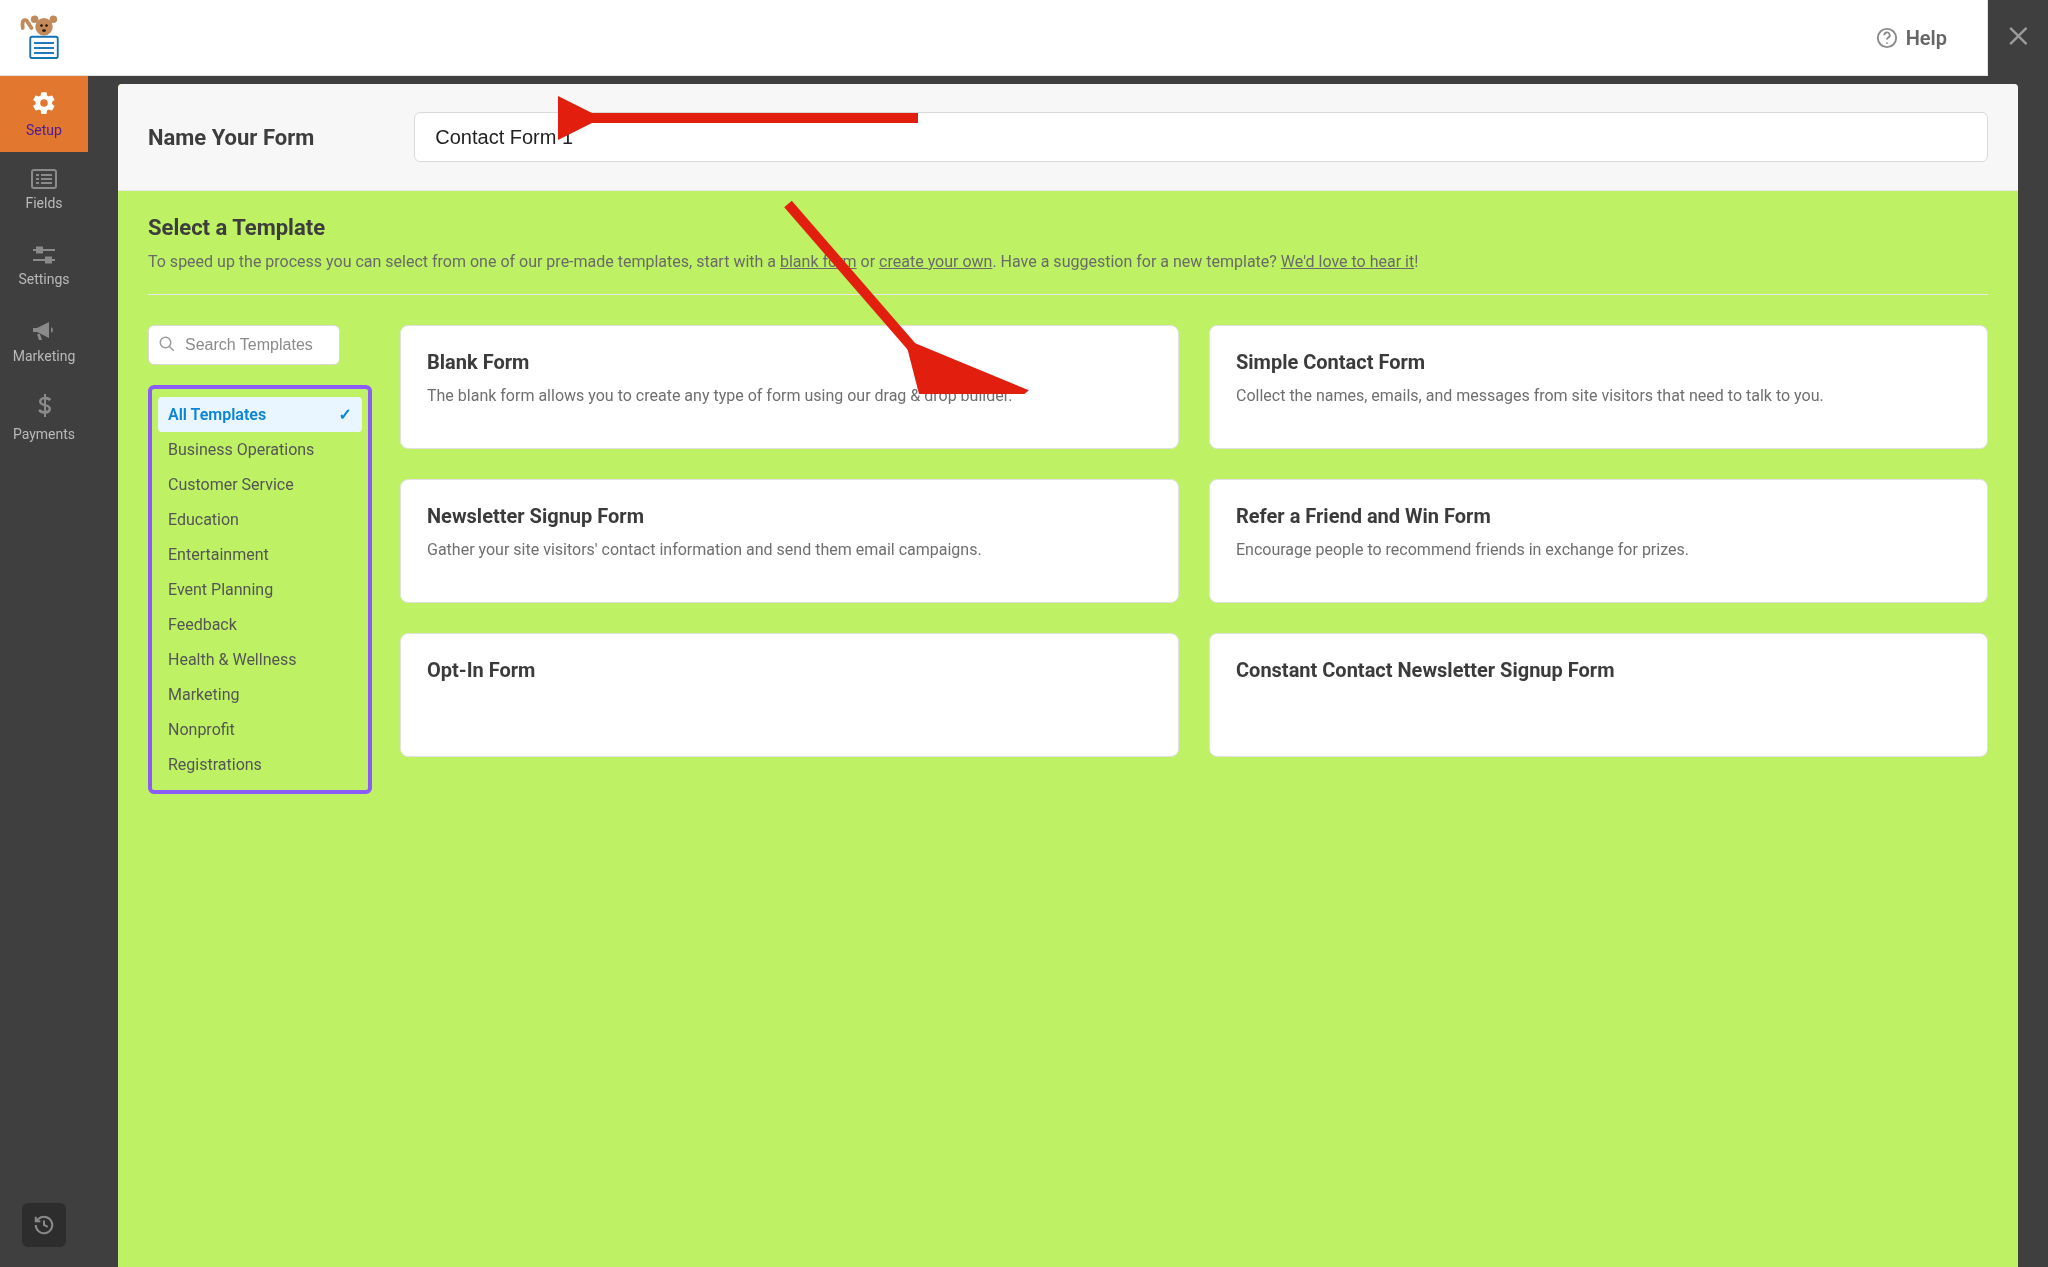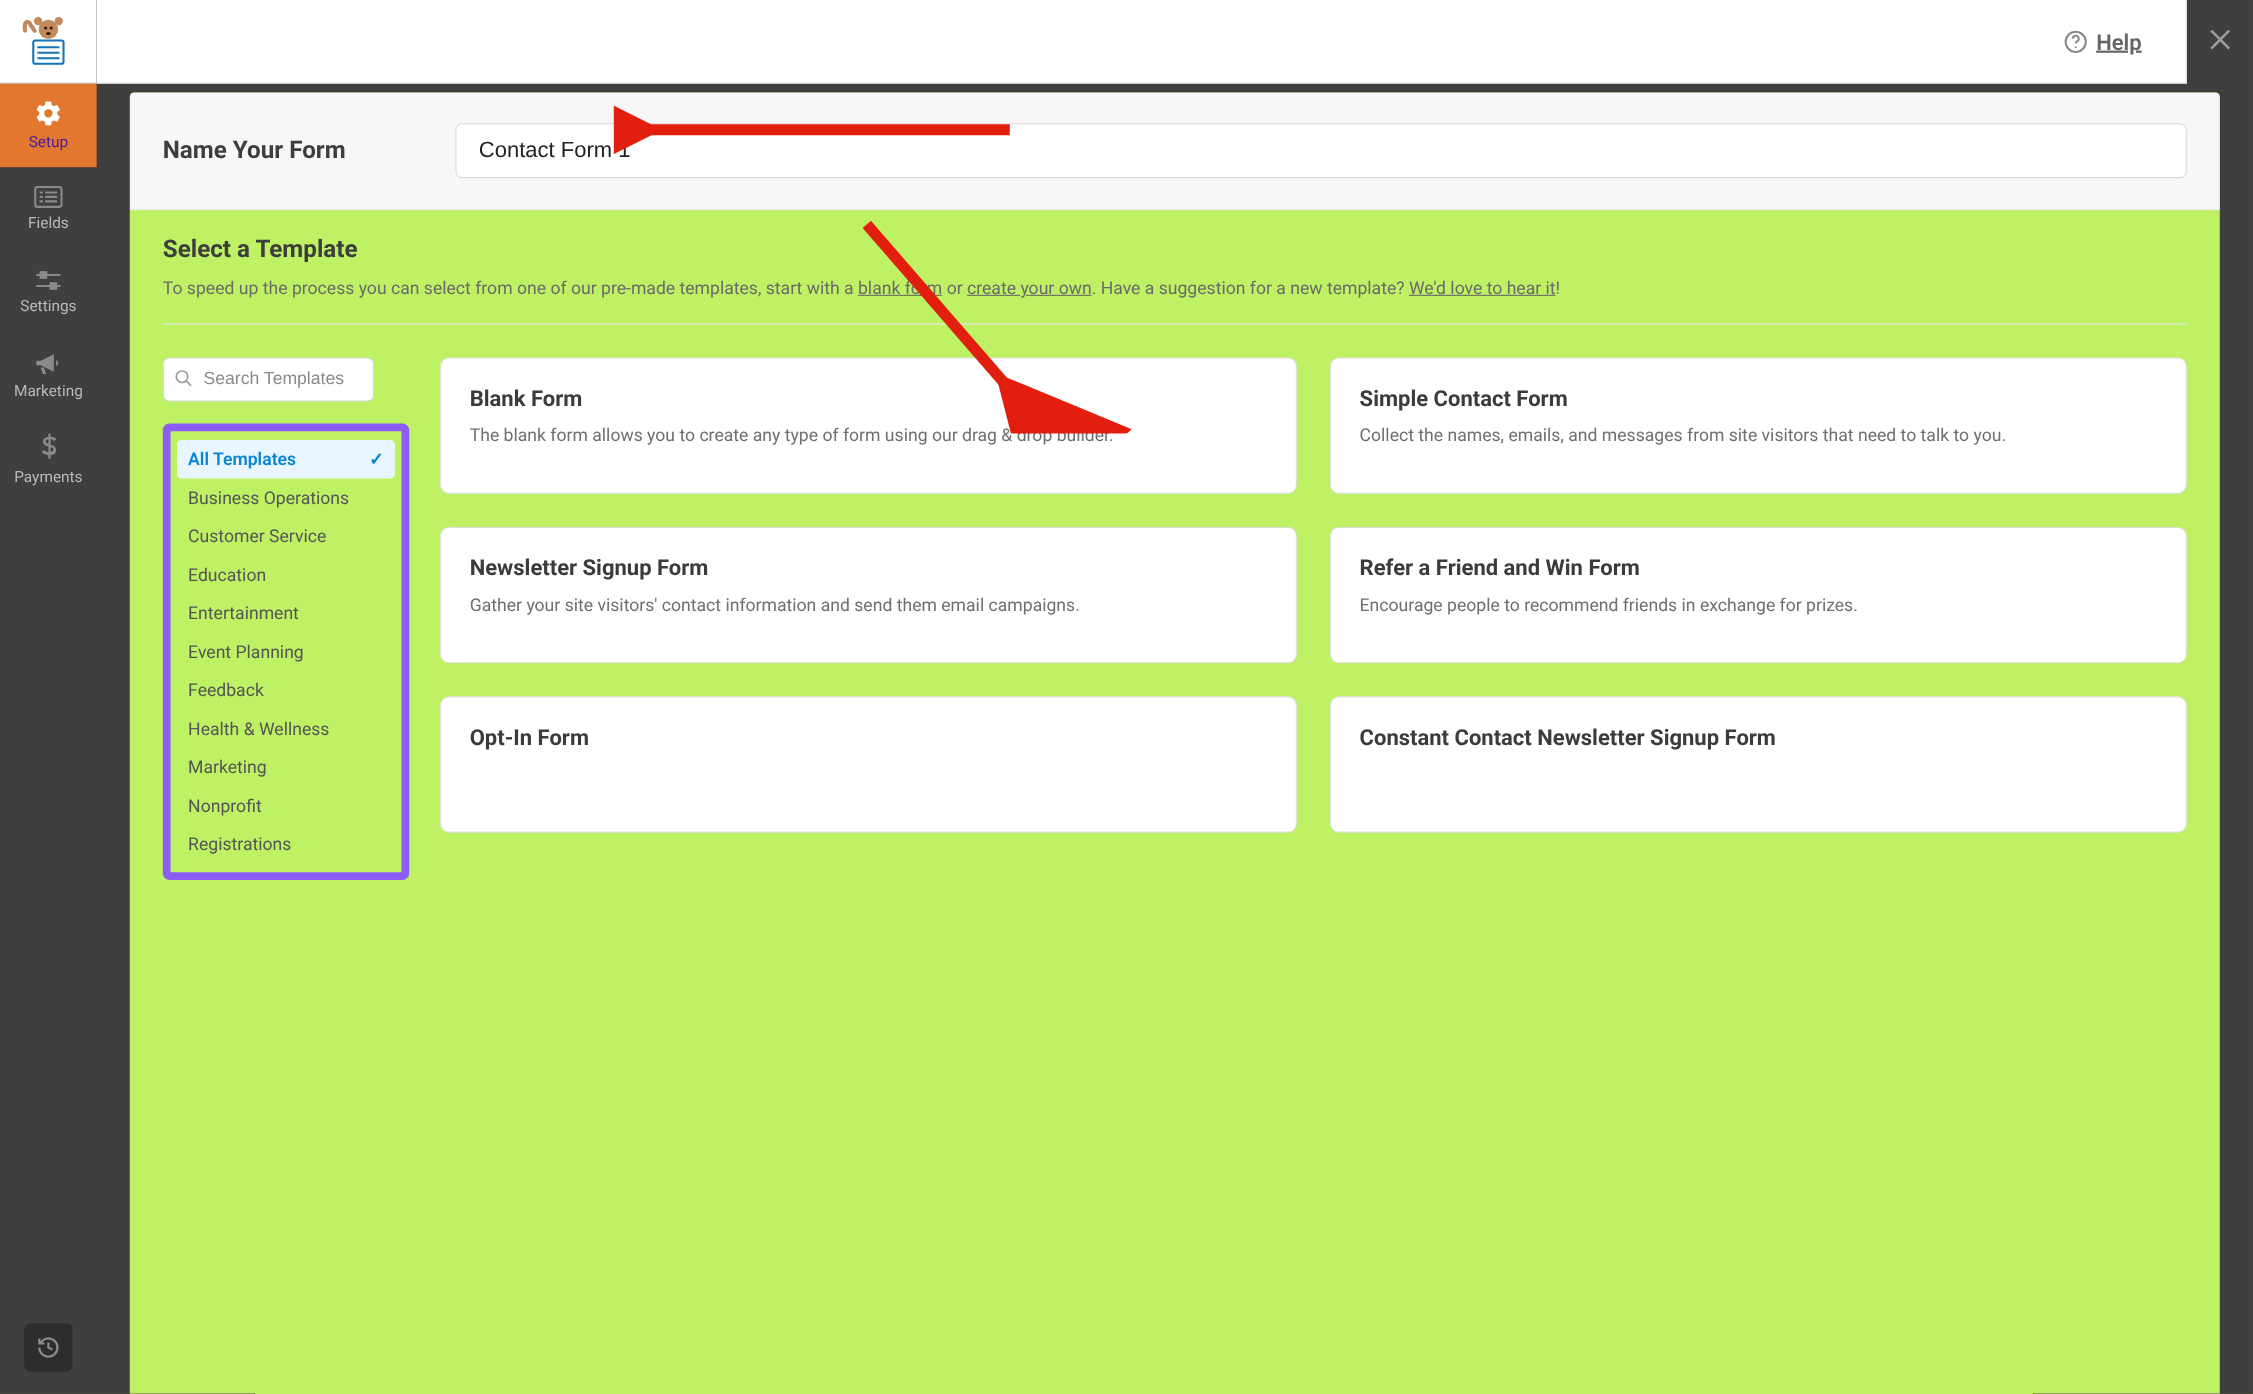--- a/index.html
+++ b/index.html
@@ -8,38 +8,38 @@
   .sidebar { width: 88px; background: #3f3f3f; display: flex; flex-direction: column; position: relative; }
   .logo-box { width: 88px; height: 76px; background: #fff; display: flex; align-items: center; justify-content: center; border-bottom: 1px solid #e4e4e4; }
   .logo-box svg { width: 50px; height: 50px; }
   .nav-item { display: flex; flex-direction: column; align-items: center; justify-content: center; height: 76px; color: #b9b9b9; font-size: 14px; cursor: pointer; }
   .nav-item.active { background: #e27730; color: #4c1d95; }
   .nav-item .nav-icon { font-size: 24px; margin-bottom: 6px; }
   .nav-item span { font-size: 14px; }
   .history-btn { position: absolute; bottom: 20px; left: 22px; width: 44px; height: 44px; background: #2d2d2d; border-radius: 6px; display: flex; align-items: center; justify-content: center; color: #8a8a8a; font-size: 20px; cursor: pointer; }
   .main { flex: 1; background: #3f3f3f; position: relative; }
   .topbar { height: 76px; background: #fff; border-bottom: 1px solid #e4e4e4; display: flex; align-items: center; justify-content: flex-end; padding: 0 40px 0 30px; border-right: 1px solid #e4e4e4; margin-right: 60px; }
-  .help { display: flex; align-items: center; color: #666; font-size: 20px; font-weight: 600; cursor: pointer; gap: 8px; text-decoration: underline; }
+  .help { display: flex; align-items: center; color: #666; font-size: 20px; font-weight: 600; cursor: pointer; gap: 8px; }
   .help .qmark { width: 22px; height: 22px; }
   .close-x { position: absolute; top: 22px; right: 14px; color: #9b9b9b; font-size: 34px; cursor: pointer; }
   .content-wrap { position: absolute; top: 84px; left: 30px; right: 30px; bottom: 0; background: #bef264; border-radius: 4px 4px 0 0; overflow: hidden; }
   .name-row { background: #f7f7f7; border-bottom: 1px solid #e8e8e8; padding: 28px 30px; display: flex; align-items: center; gap: 100px; }
   .name-label { font-size: 22px; font-weight: 700; color: #3d3d3d; white-space: nowrap; }
   .name-input { flex: 1; height: 50px; border: 1px solid #d9d9d9; border-radius: 6px; padding: 0 20px; font-size: 20px; color: #222; }
   .select-block { padding: 24px 30px 0 30px; }
   .select-title { font-size: 22px; font-weight: 700; color: #3d3d3d; margin-bottom: 10px; }
   .select-desc { font-size: 16px; color: #6a6a6a; line-height: 1.5; padding-bottom: 20px; border-bottom: 1px solid #e8e8e8; }
   .select-desc a { color: #6a6a6a; text-decoration: underline; }
   .lower { display: flex; padding: 0 30px; }
   .catcol { width: 224px; padding-top: 30px; }
   .search-wrap { position: relative; margin-bottom: 20px; }
   .search-input { width: 192px; height: 40px; border: 1px solid #d9d9d9; border-radius: 6px; padding: 0 12px 0 36px; font-size: 16px; color: #333; }
   .search-input::placeholder { color: #8a8a8a; }
   .search-icon { position: absolute; left: 10px; top: 10px; color: #9b9b9b; }
-  .cat-box { border: 7px solid #8b5cf6; border-radius: 6px; padding: 8px 6px 8px 6px; width: 224px; }
+  .cat-box { border: 4px solid #8b5cf6; border-radius: 6px; padding: 8px 6px 8px 6px; width: 224px; }
   .cat-item { display: flex; align-items: center; justify-content: space-between; padding: 8px 10px; font-size: 16px; color: #555; border-radius: 4px; cursor: pointer; }
   .cat-item.active { background: #e9f5ff; color: #0a84d6; font-weight: 600; }
   .cat-check { color: #0a84d6; font-weight: 700; }
   .tplcol { flex: 1; padding: 30px 0 0 28px; display: grid; grid-template-columns: 1fr 1fr; gap: 30px; align-content: start; }
   .card { border: 1px solid #e0e0e0; border-radius: 8px; padding: 24px 26px; min-height: 124px; cursor: pointer; background: #fff; }
   .card-title { font-size: 20px; font-weight: 700; color: #3b3b3b; margin-bottom: 10px; }
   .card-desc { font-size: 16px; color: #6f6f6f; line-height: 1.45; }
   .arrow { position: absolute; pointer-events: none; }
   svg { display: block; }
 </style>

